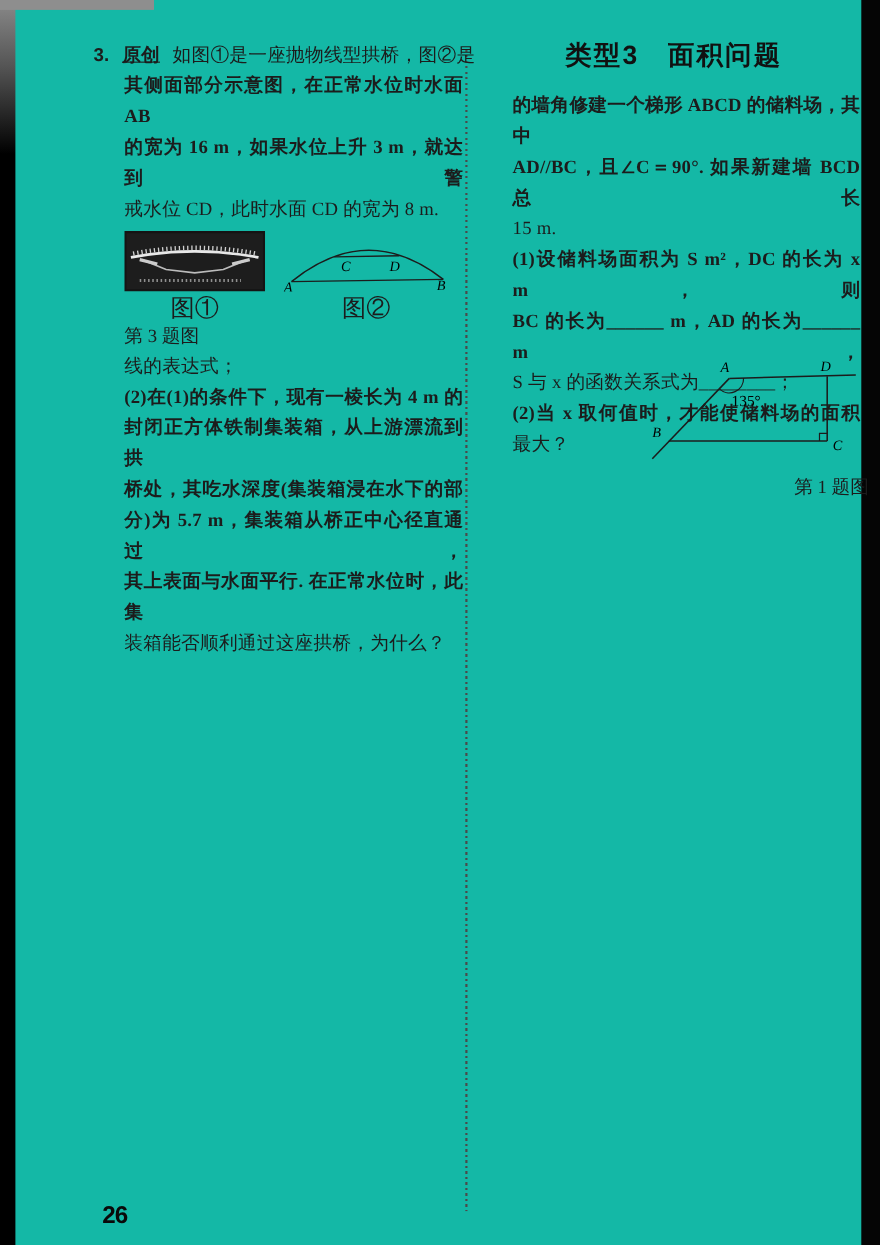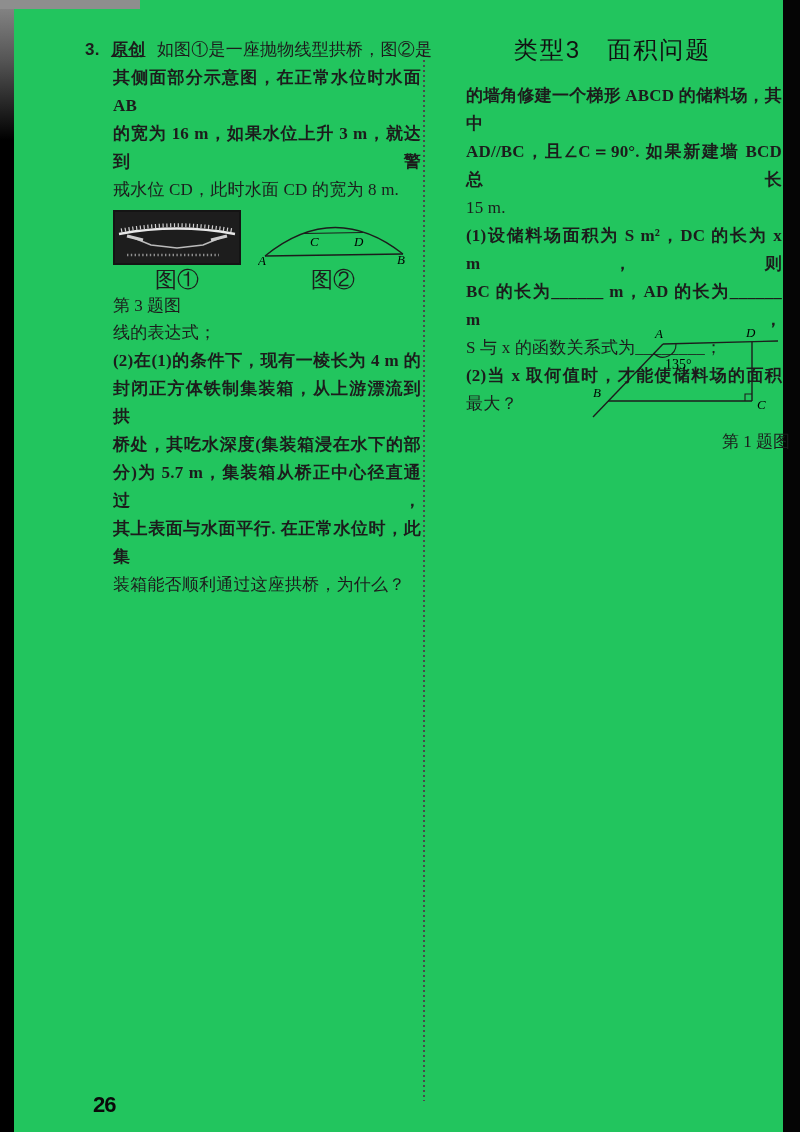--- a/index.html
+++ b/index.html
@@ -1,18 +1,18 @@
 <!DOCTYPE html>
 <html><head>
 <meta charset="utf-8">
 <style>
   * { margin:0; padding:0; box-sizing:border-box; }
   html,body { width:800px; height:1132px; }
   body { font-family:"Liberation Serif", serif; background:#ffffff; color:#1c1c1c; overflow:hidden; }
-  .page { position:relative; width:800px; height:1132px; background:#22c55e; }
+  .page { position:relative; width:800px; height:1132px; background:#14b8a6; }
 
   
   .edge-left { position:absolute; left:0; top:0; width:14px; height:1132px;
     background:linear-gradient(to bottom, #8a8a8a 0, #555 60px, #000 140px, #000 100%); }
   .edge-right { position:absolute; right:0; top:0; width:17px; height:1132px; background:#050505; }
   .edge-topleft { position:absolute; left:0; top:0; width:140px; height:9px; background:#8e8e8e; }
 
   
   .divider { position:absolute; left:423px; top:45px; width:2px; height:1056px;
     background:repeating-linear-gradient(to bottom, #4a4a4a 0 2px, transparent 2px 5px); }
@@ -27,21 +27,21 @@
   .first-line-r { text-indent:-26px; white-space:nowrap; }
   .pnum { font-family:"Liberation Sans", sans-serif; font-weight:bold; font-size:17px; margin-right:7px; }
   .tag { font-family:"Liberation Sans", sans-serif; font-weight:bold; text-decoration:underline; margin-right:7px; }
 
   .fig-row { display:flex; margin-top:6px; }
   .figbox { display:flex; flex-direction:column; align-items:center; }
   .figcap { font-size:22px; line-height:26px; margin-top:2px; }
   .center-cap { text-align:left; font-size:17px; line-height:26px; }
 
   .section-title { position:absolute; left:440px; top:34px; width:345px; text-align:center;
-    font-family:"Liberation Sans", sans-serif; font-weight:normal; font-size:24px; letter-spacing:2px; color:#111; }
+    font-family:"Liberation Sans", sans-serif; font-weight:bold; font-size:24px; letter-spacing:2px; color:#111; }
 
   .fig1-svg { display:block; }
   .fig-label { font-style:italic; font-family:"Liberation Serif", serif; }
 
   .trap-wrap { position:absolute; left:575px; top:326px; width:215px; }
   .trap-cap { text-align:right; font-size:17px; margin-top:0px; }
 
   .page-number { position:absolute; left:93px; top:1092px; font-family:"Liberation Sans", sans-serif;
     font-weight:bold; font-size:22px; color:#0a0a0a; letter-spacing:-1px; }
 </style>

